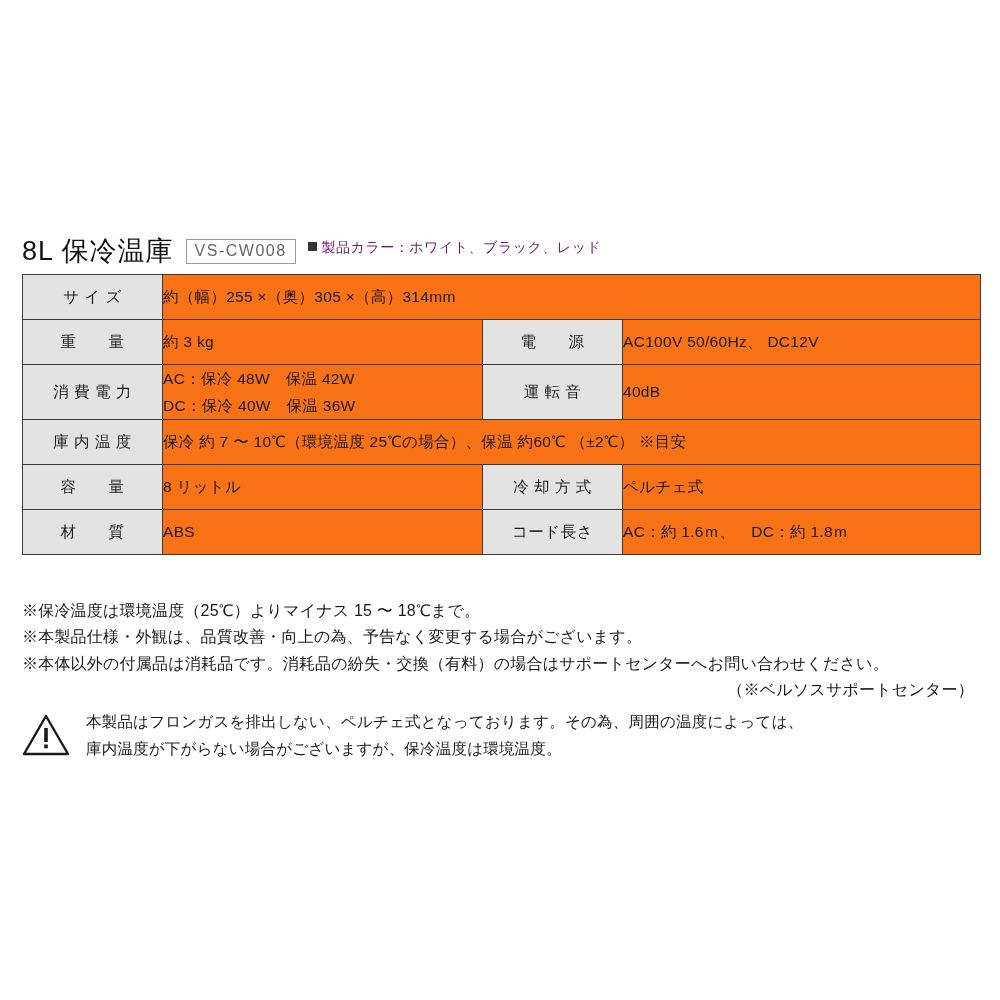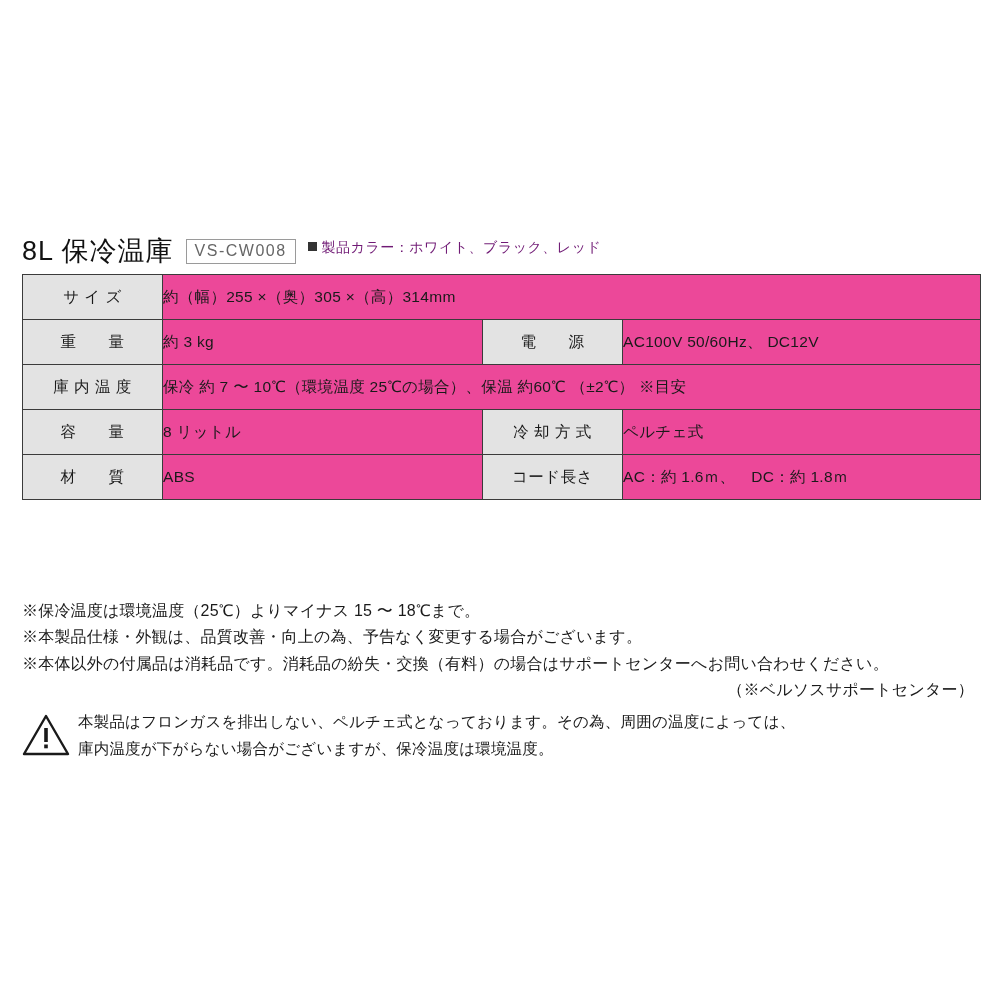--- a/index.html
+++ b/index.html
@@ -67,21 +67,21 @@
     background: #333;
     margin-right: 5px;
     vertical-align: 1px;
   }
 
   
   table.spec {
     border-collapse: collapse;
     width: 958px;
     table-layout: fixed;
-    background: #ec4899;
+    background: #f97316;
   }
   table.spec td {
     border: 1px solid #3b3b3b;
     font-size: 15.5px;
     color: #1a1a1a;
     vertical-align: middle;
     padding: 0;
     height: 44px;
   }
   td.label {
@@ -123,21 +123,21 @@
   }
 
   
   .warning {
     position: absolute;
     left: 22px;
     top: 708px;
     width: 940px;
     display: flex;
     align-items: center;
-    gap: 8px;
+    gap: 16px;
   }
   .warn-icon {
     width: 48px;
     height: 44px;
     flex: 0 0 48px;
     position: relative;
   }
   .warn-text {
     font-size: 15.5px;
     line-height: 1.75;
@@ -171,20 +171,29 @@
       <tbody>
         <tr>
           <td class="label">サ イ ズ</td>
           <td class="value" colspan="3">約（幅）255 ×（奥）305 ×（高）314mm</td>
         </tr>
         <tr>
           <td class="label">重　　量</td>
           <td class="value">約 3 kg</td>
           <td class="label">電　　源</td>
           <td class="value">AC100V 50/60Hz、 DC12V</td>
+        </tr>
+        <tr class="row-tall">
+          <td class="label">消 費 電 力</td>
+          <td class="value">
+            <span class="line">AC：保冷 48W　保温 42W</span>
+            <span class="line">DC：保冷 40W　保温 36W</span>
+          </td>
+          <td class="label">運 転 音</td>
+          <td class="value">40dB</td>
         </tr>
         <tr>
           <td class="label">庫 内 温 度</td>
           <td class="value" colspan="3">保冷 約 7 〜 10℃（環境温度 25℃の場合）、保温 約60℃ （±2℃） ※目安</td>
         </tr>
         <tr>
           <td class="label">容　　量</td>
           <td class="value">8 リットル</td>
           <td class="label">冷 却 方 式</td>
           <td class="value">ペルチェ式</td>

